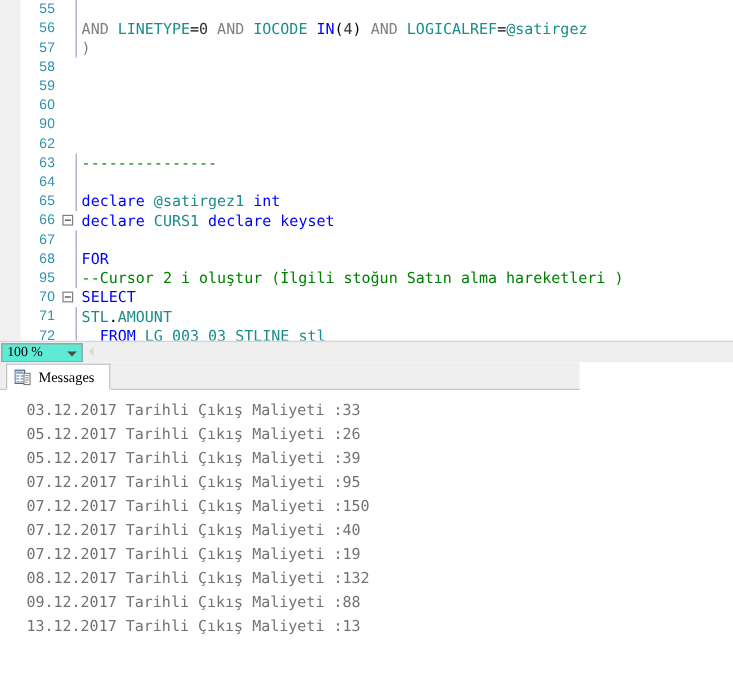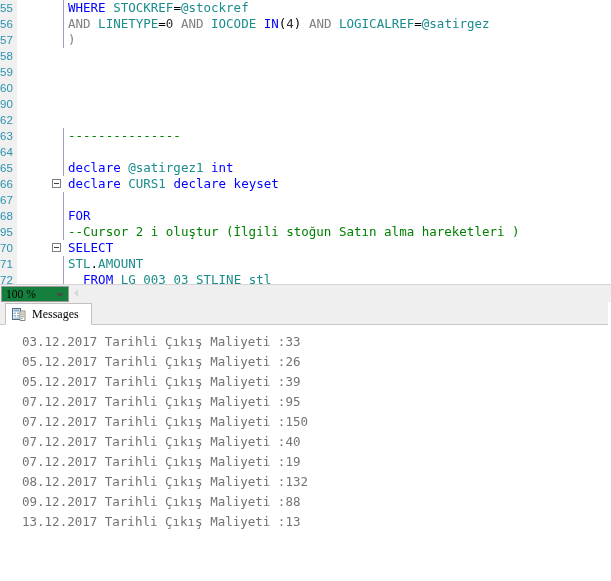--- a/index.html
+++ b/index.html
@@ -43,20 +43,21 @@
     height: 16px;
     line-height: 16px;
     white-space: pre;
     font-family: "DejaVu Sans Mono", "Liberation Mono", monospace;
     font-size: 12.5px;
   }
   .ln {
     position: absolute;
     left: 0;
     width: 46px;
+    text-align: right;
     color: #2b91af;
     font-family: "Liberation Sans", sans-serif;
     font-size: 11.5px;
     letter-spacing: 0.2px;
   }
   .fold {
     position: absolute;
     left: 52px;
     top: 3px;
     width: 9px;
@@ -104,21 +105,21 @@
     height: 18px;
     background: #efefef;
     border-top: 1px solid #d4d4d4;
     box-sizing: border-box;
   }
   #zoom-combo {
     position: absolute;
     left: 1px; top: 1px;
     width: 68px;
     height: 16px;
-    background: #15803d;
+    background: #5eead4;
     border: 1px solid #9a9a9a;
     box-sizing: border-box;
     font-size: 11.5px;
     line-height: 15px;
     color: #000000;
     font-family: "Liberation Serif", serif;
   }
   #zoom-value {
     position: absolute;
     left: 4px;
@@ -146,21 +147,21 @@
   #results-pane {
     position: absolute;
     left: 0; top: 302px;
     width: 611px;
     height: 279px;
     background: #ffffff;
   }
   #tabstrip {
     position: absolute;
     left: 0; top: 0;
-    width: 608px;
+    width: 483px;
     height: 23px;
     background: #efefef;
     border-bottom: 1px solid #c8c8c8;
     box-sizing: border-box;
   }
   #tab-messages {
     position: absolute;
     left: 5px; top: 1px;
     height: 22px;
     padding: 0 12px 0 6px;
@@ -200,21 +201,21 @@
     font-size: 12.5px;
     color: #737373;
   }
 </style>
 </head>
 <body>
 
 <div id="editor-pane">
   <div class="indicator-margin"></div>
   <div class="code-lines" id="code-lines">
-      <div class="code-line"><span class="ln">55</span><span class="guide"></span><span class="code-text"><span class="kw">WHERE</span><span class="plain"> </span><span class="id">STOCKREF</span><span class="plain">=</span><span class="id">@stockref</span></span></div>
+      <div class="code-line"><span class="ln">55</span><span class="guide"></span></div>
       <div class="code-line"><span class="ln">56</span><span class="guide"></span><span class="code-text"><span class="gray">AND</span><span class="plain"> </span><span class="id">LINETYPE</span><span class="plain">=</span><span class="num">0</span><span class="plain"> </span><span class="gray">AND</span><span class="plain"> </span><span class="id">IOCODE</span><span class="plain"> </span><span class="kw">IN</span><span class="plain">(</span><span class="num">4</span><span class="plain">)</span><span class="plain"> </span><span class="gray">AND</span><span class="plain"> </span><span class="id">LOGICALREF</span><span class="plain">=</span><span class="id">@satirgez</span></span></div>
       <div class="code-line"><span class="ln">57</span><span class="guide"></span><span class="code-text"><span class="gray">)</span></span></div>
       <div class="code-line"><span class="ln">58</span><span class="code-text"></span></div>
       <div class="code-line"><span class="ln">59</span><span class="code-text"></span></div>
       <div class="code-line"><span class="ln">60</span><span class="code-text"></span></div>
       <div class="code-line"><span class="ln">90</span><span class="code-text"></span></div>
       <div class="code-line"><span class="ln">62</span><span class="code-text"></span></div>
       <div class="code-line"><span class="ln">63</span><span class="guide"></span><span class="code-text"><span class="cmt">---------------</span></span></div>
       <div class="code-line"><span class="ln">64</span><span class="guide"></span><span class="code-text"></span></div>
       <div class="code-line"><span class="ln">65</span><span class="guide"></span><span class="code-text"><span class="kw">declare</span><span class="plain"> </span><span class="id">@satirgez1</span><span class="plain"> </span><span class="kw">int</span></span></div>

